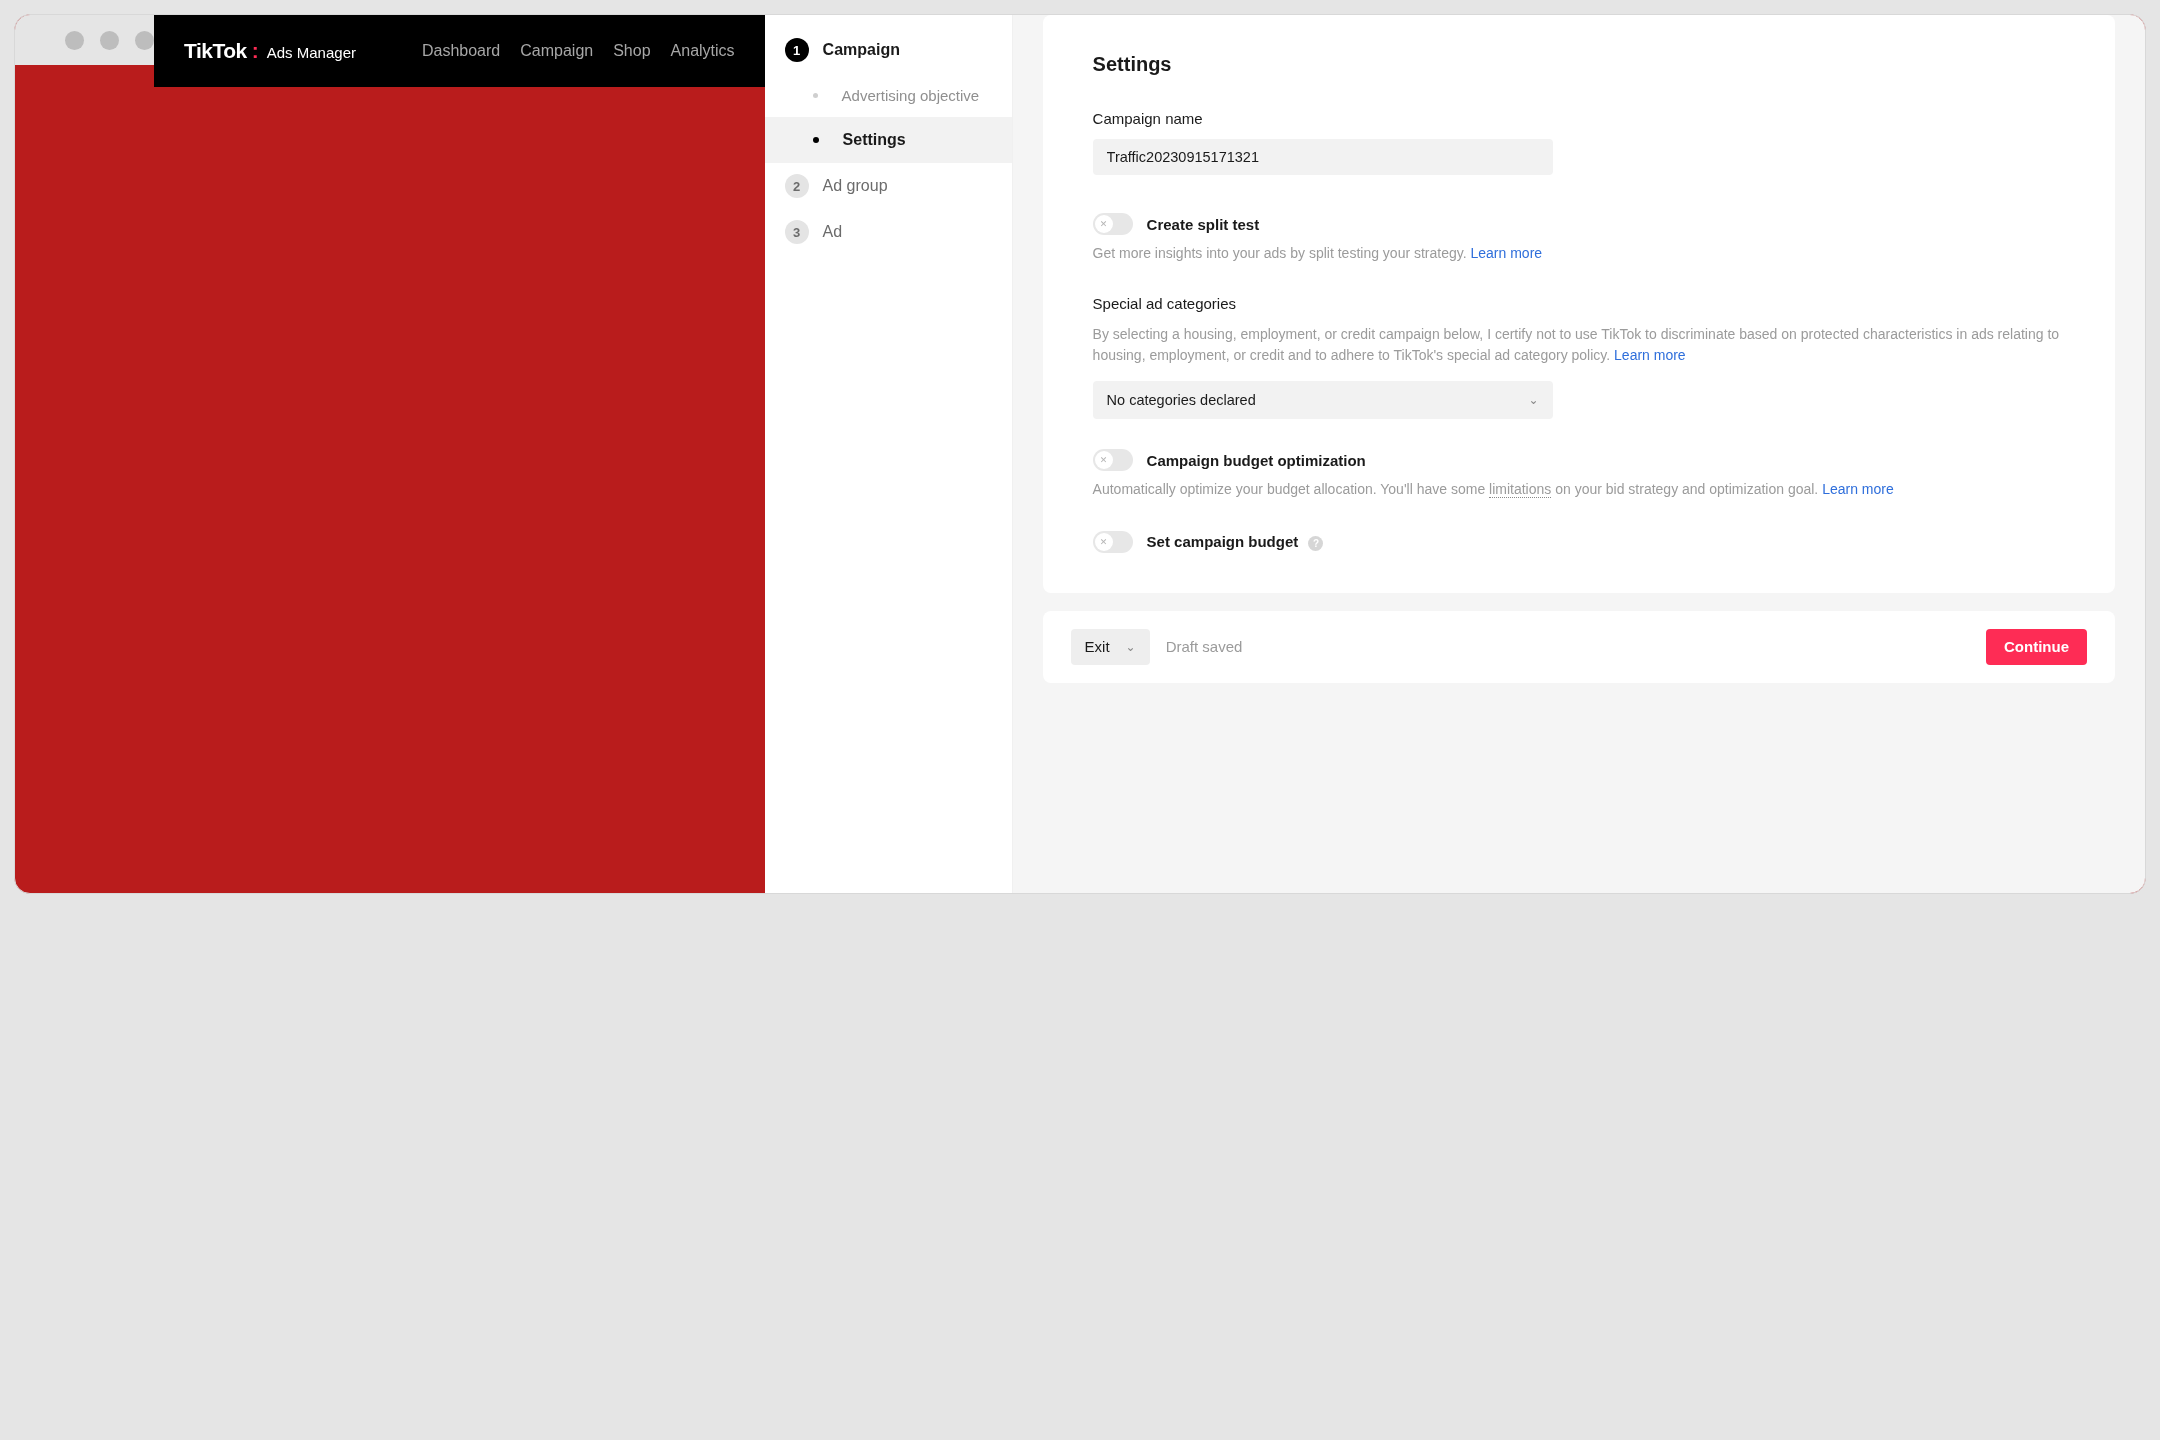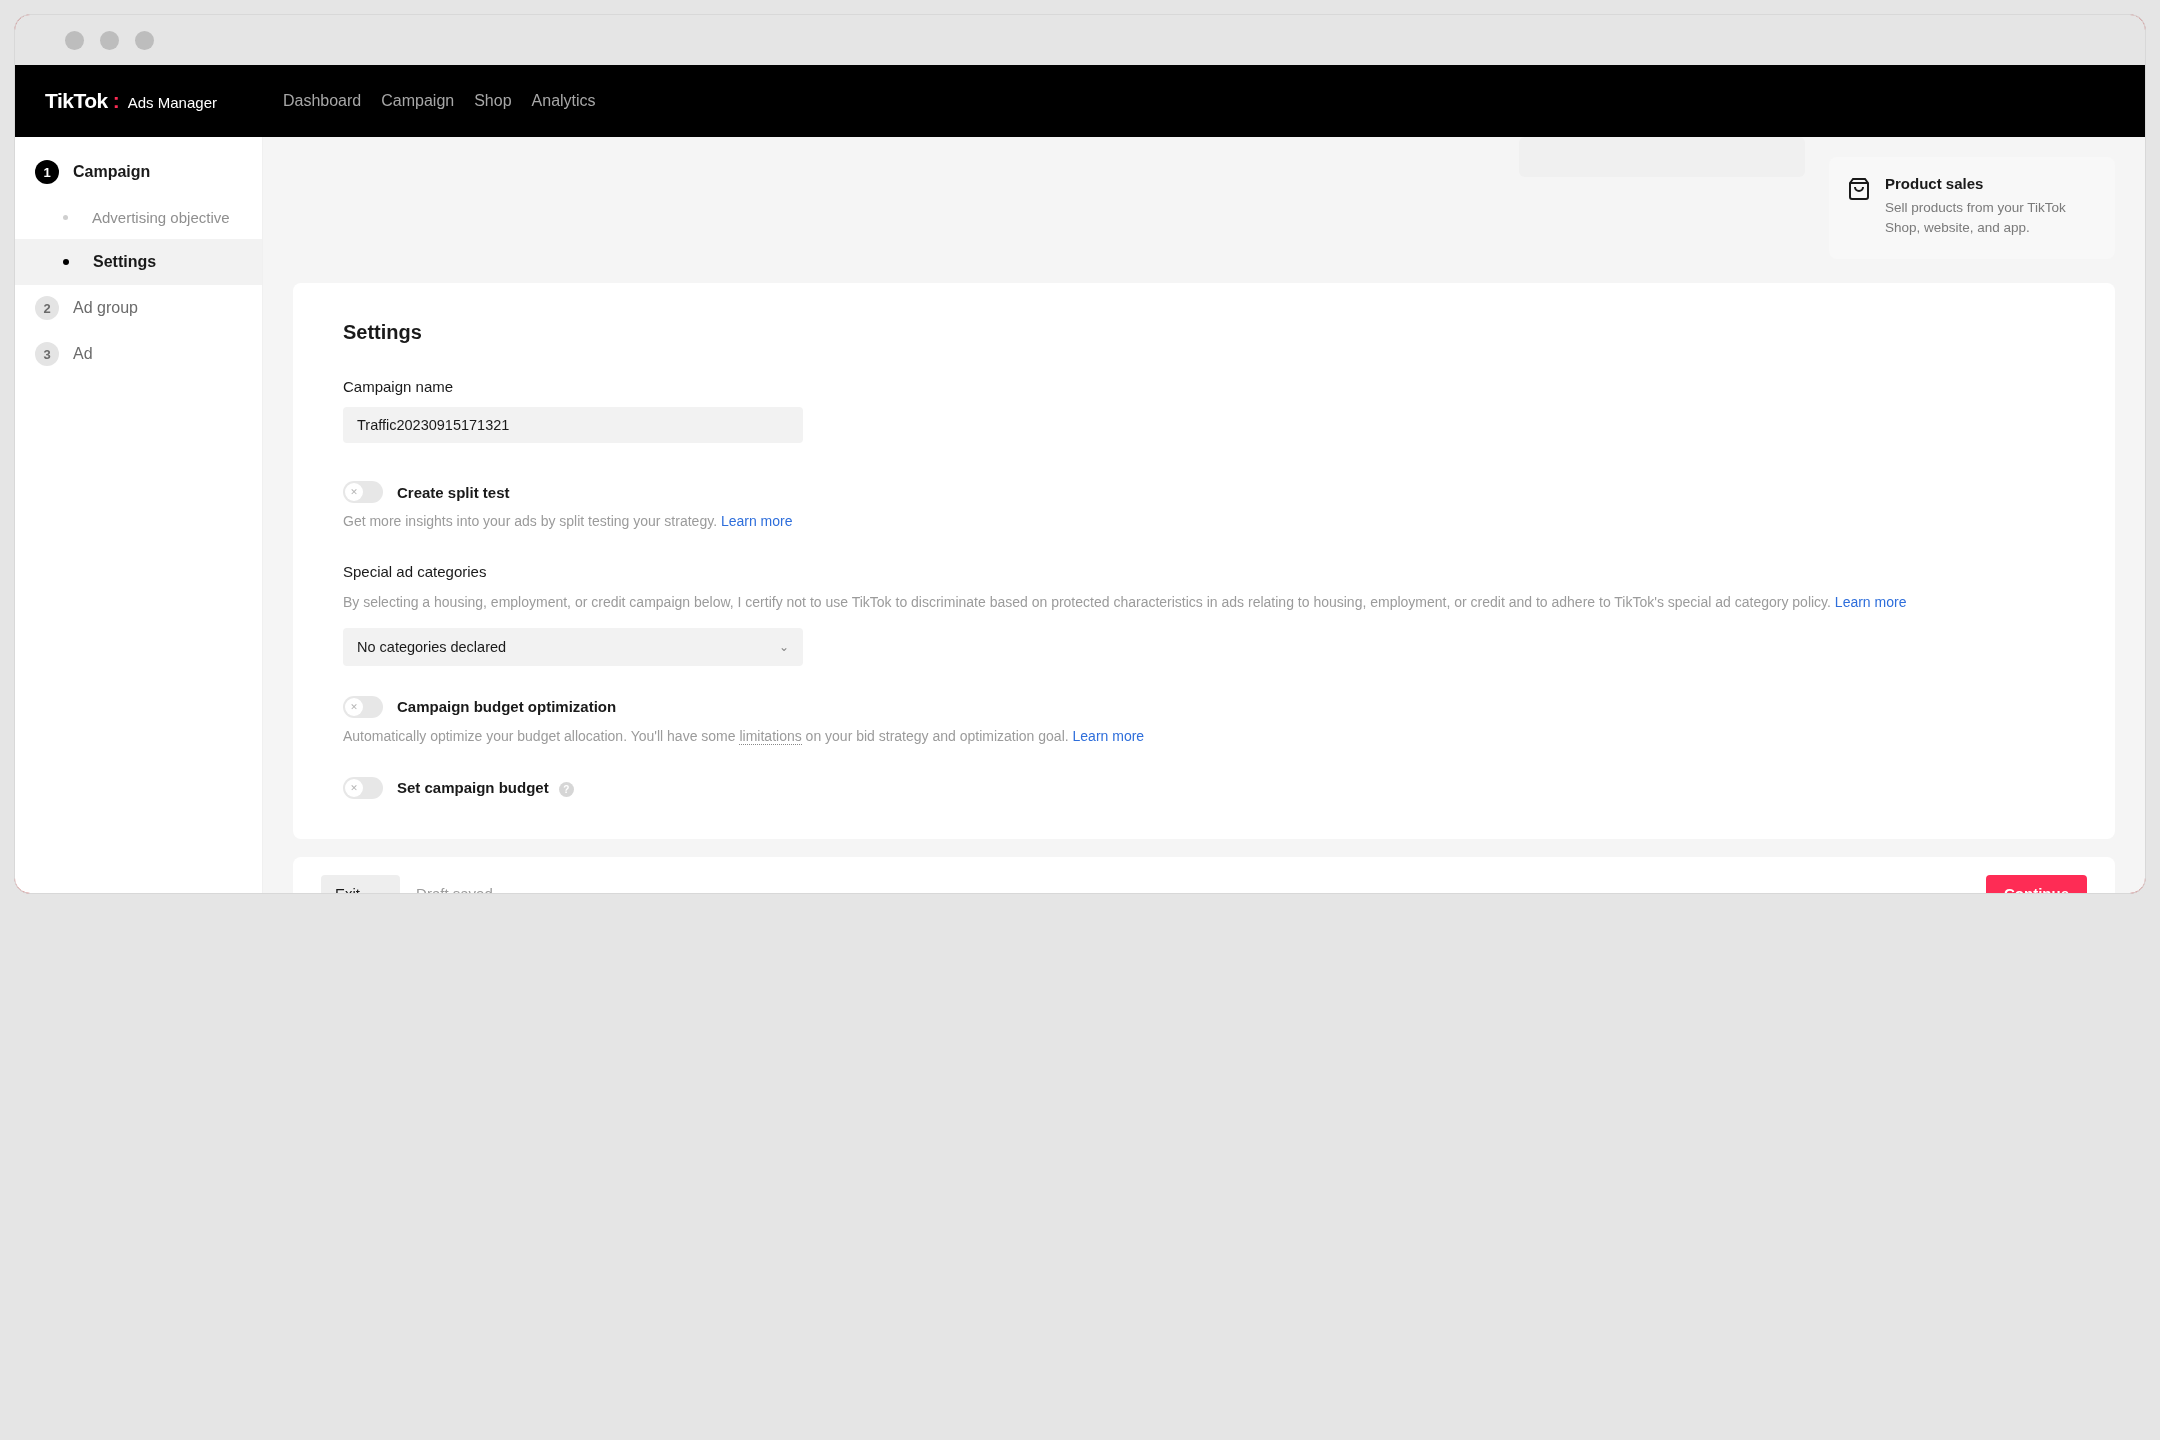--- a/index.html
+++ b/index.html
@@ -1,17 +1,17 @@
 <!DOCTYPE html>
 <html><head>
 <meta charset="utf-8">
 <style>
 * { margin: 0; padding: 0; box-sizing: border-box; font-family: -apple-system, BlinkMacSystemFont, "Segoe UI", Helvetica, Arial, sans-serif; }
 body { background: #e5e5e5; padding: 14px; }
-.window { background: #b91c1c; border-radius: 16px; overflow: hidden; height: 880px; border: 1px solid #d8d8d8; display:flex; flex-direction:column; }
+.window { background: #b91c1c; border-radius: 16px; overflow: hidden; height: 880px; border: 1px solid #d8d8d8; display:flex; flex-direction:row; }
 .titlebar { background: #e5e5e5; height: 50px; display:flex; align-items:center; padding-left:50px; gap:16px; }
 .dot { width:19px; height:19px; border-radius:50%; background:#bdbdbd; }
 .topnav { background:#000; height:72px; display:flex; align-items:center; padding:0 30px; }
 .brand { display:flex; align-items:baseline; gap:4px; color:#fff; }
 .brand-main { font-weight:800; font-size:21px; letter-spacing:-0.5px; color:#fff; }
 .brand-colon { color:#fe2c55; font-weight:800; font-size:21px; margin-left:1px; }
 .brand-sub { font-size:15px; color:#fff; font-weight:500; margin-left:4px; }
 .nav-links { display:flex; gap:20px; margin-left:66px; }
 .nav-links span { color:#a7a7a7; font-size:16px; cursor:pointer; }
 .body { display:flex; flex:1; min-height:0; }
@@ -99,39 +99,20 @@
         <div class="side-num inactive">2</div>
         <div class="side-label muted">Ad group</div>
       </div>
       <div class="side-row">
         <div class="side-num inactive">3</div>
         <div class="side-label muted">Ad</div>
       </div>
     </div>
 
     <div class="main">
-      <div class="top-cards">
-        <div class="card-ghost"></div>
-        <div style="display:flex; flex-direction:column; gap:10px;">
-          <div class="card-ghost" style="height:10px; opacity:0;"></div>
-          <div class="card-prod">
-            <div class="card-icon">
-              <svg viewBox="0 0 24 24" fill="none" stroke="#1a1a1a" stroke-width="2">
-                  <path d="M6 2L3 6v14a2 2 0 002 2h14a2 2 0 002-2V6l-3-4z"></path>
-                  <line x1="3" y1="6" x2="21" y2="6"></line>
-                  <path d="M16 10a4 4 0 01-8 0"></path>
-                </svg>
-            </div>
-            <div>
-              <div class="ttl">Product sales</div>
-              <div class="desc">Sell products from your TikTok Shop, website, and app.</div>
-            </div>
-          </div>
-        </div>
-      </div>
 
       <div class="panel">
         <h2>Settings</h2>
 
         <div class="field-label">Campaign name</div>
         <input class="text-input" value="Traffic20230915171321" style="">
 
         <div class="section">
           <div class="toggle-row">
             <div class="toggle">

